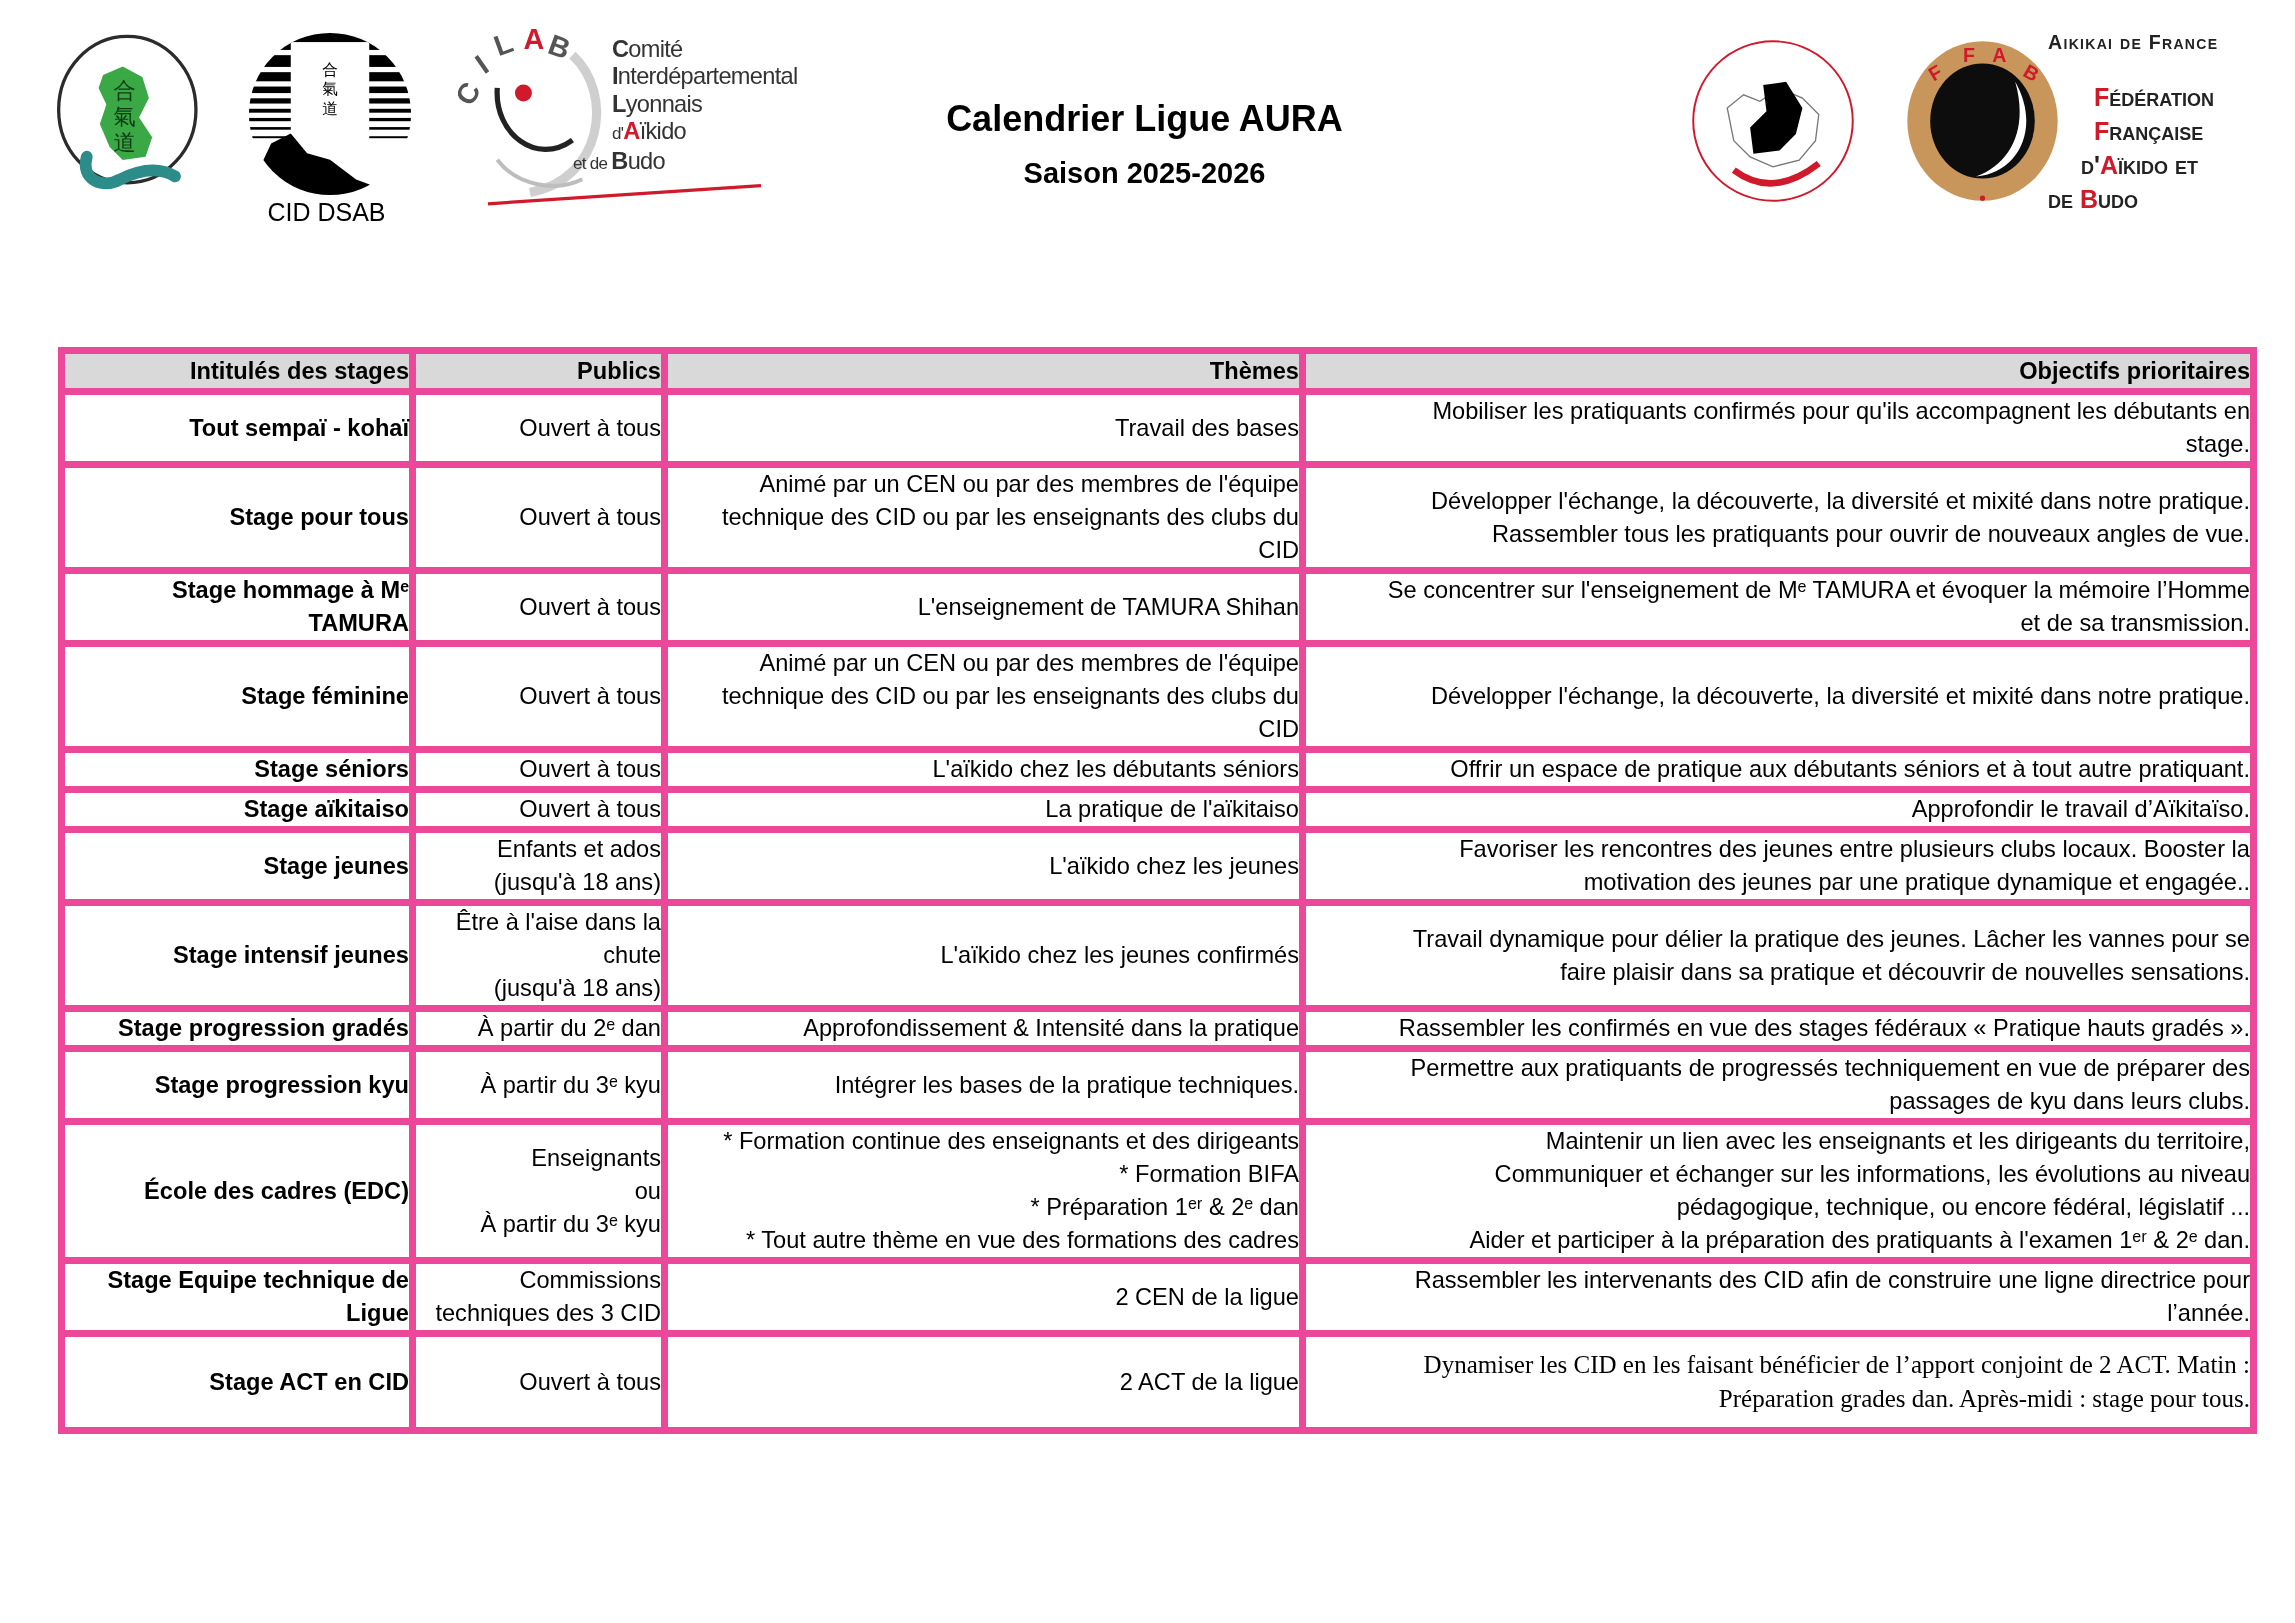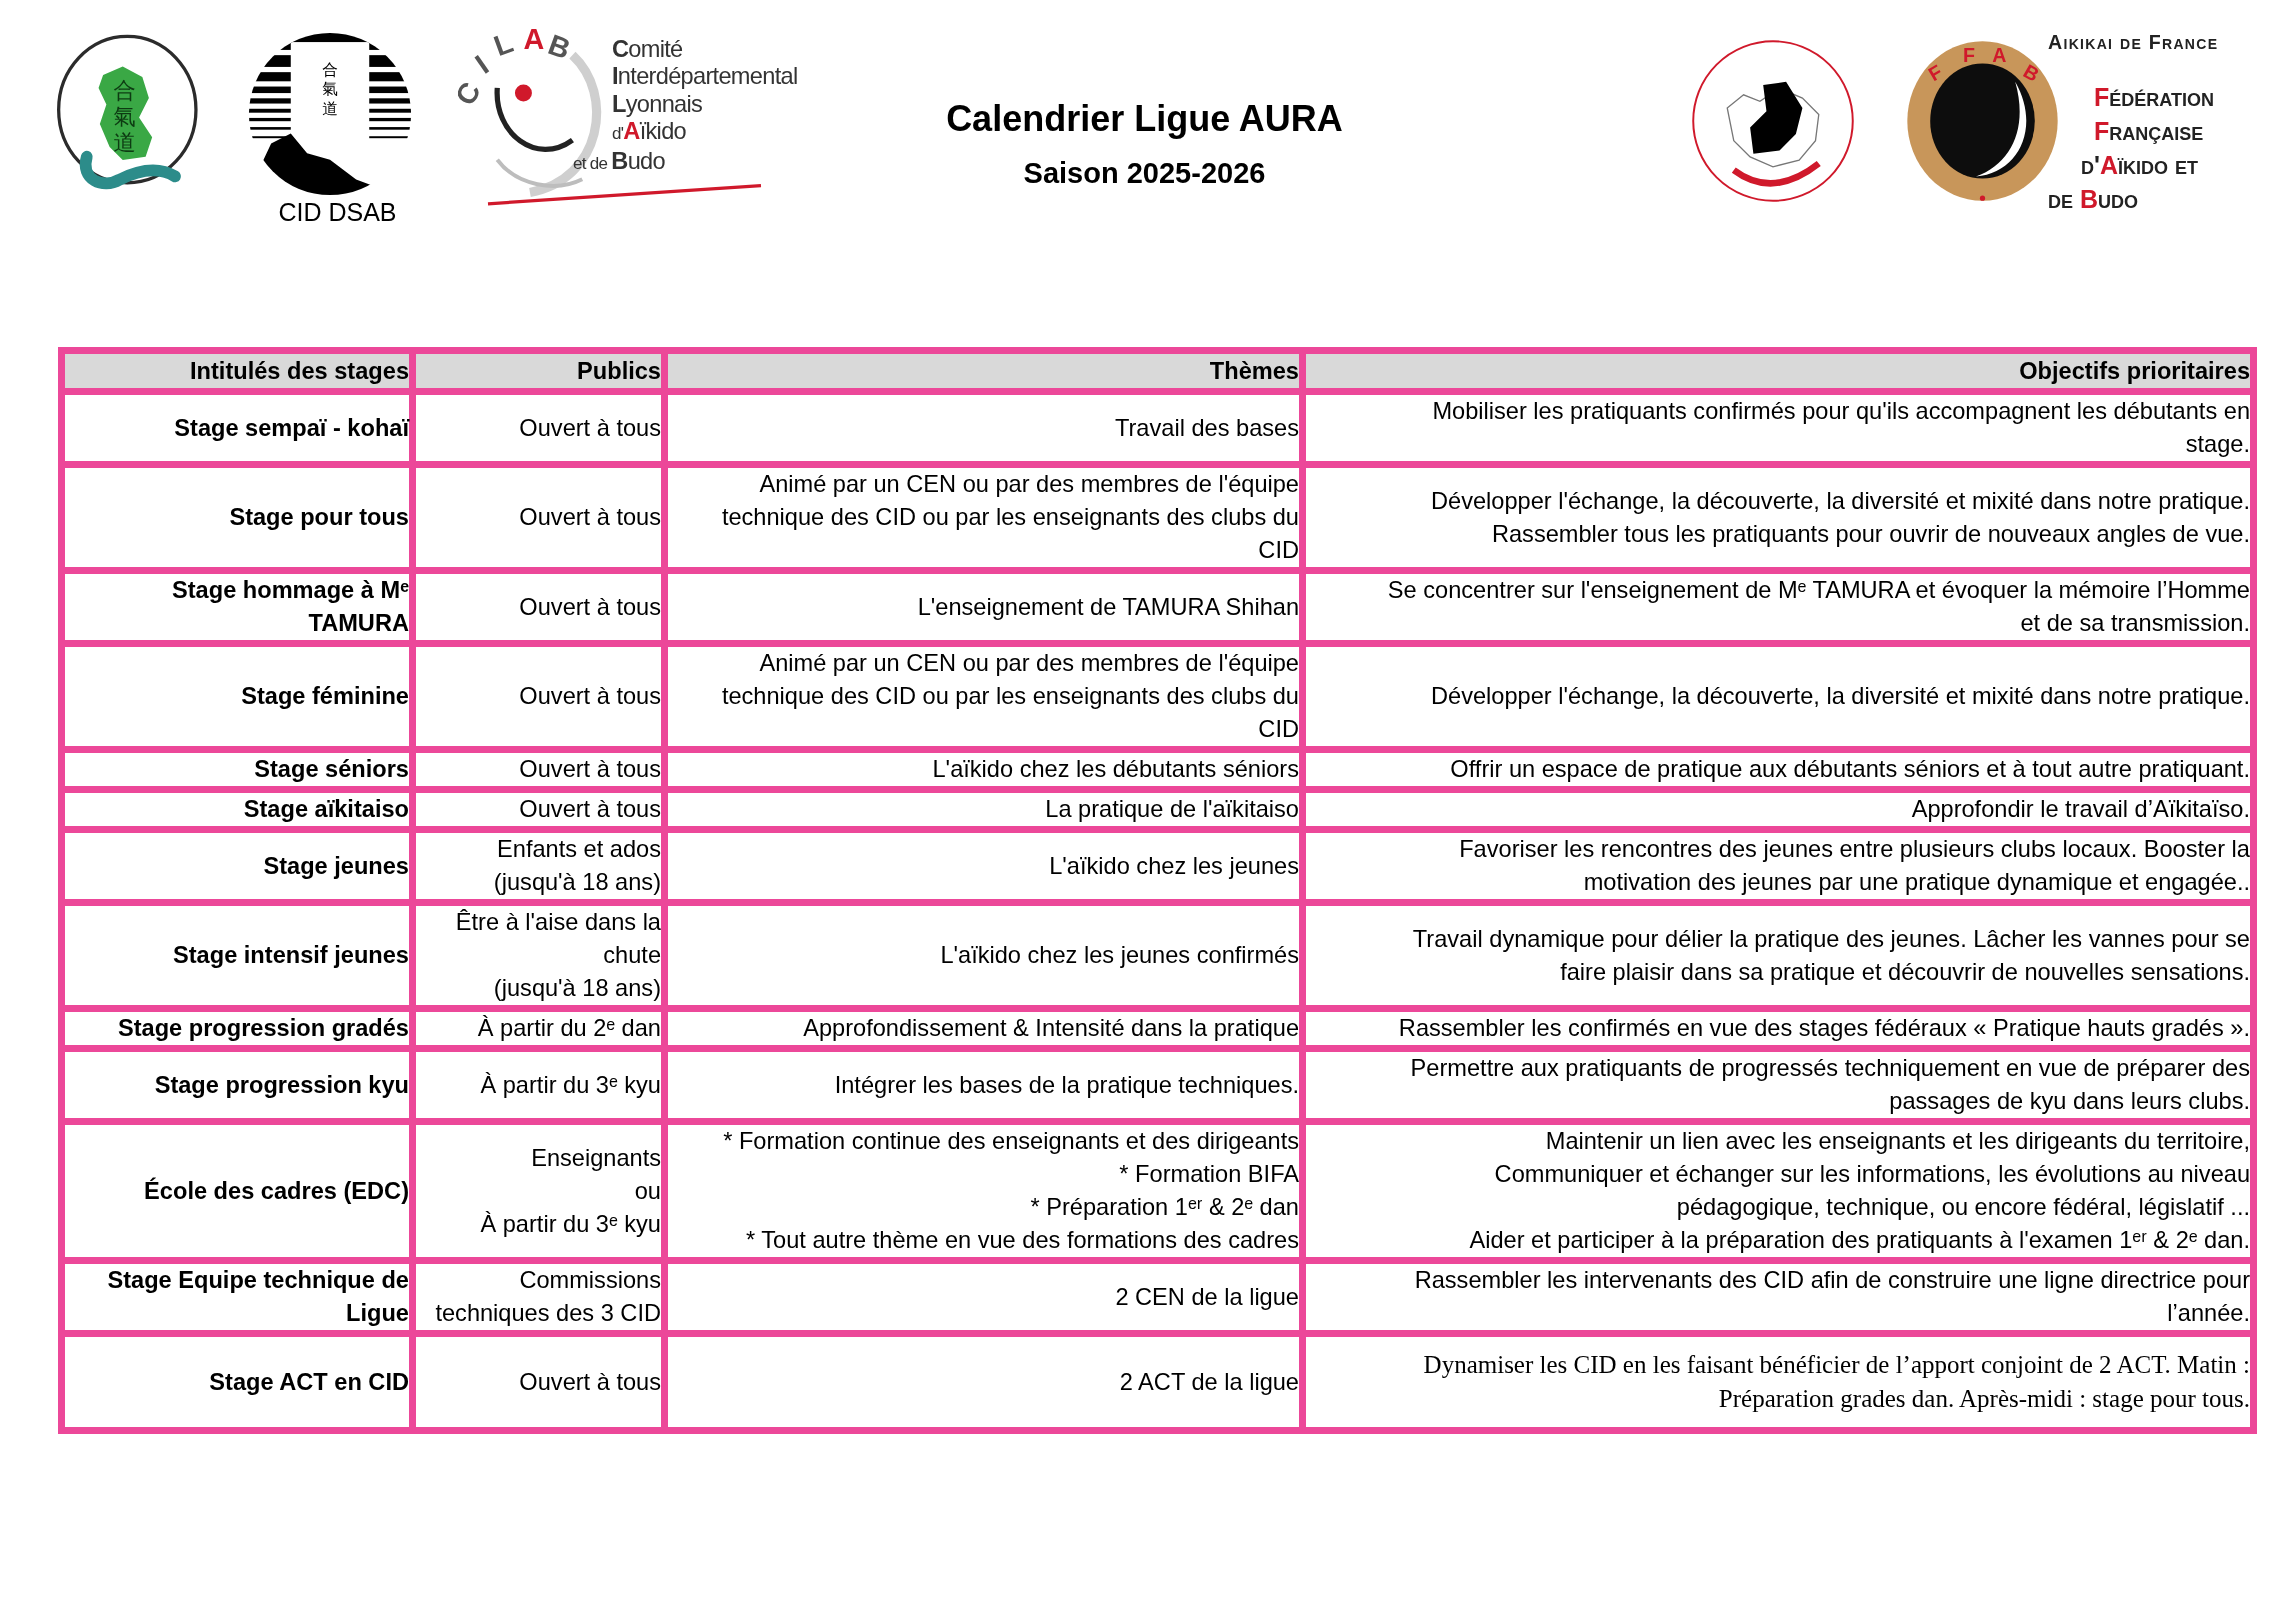--- a/index.html
+++ b/index.html
@@ -4,21 +4,21 @@
 <style>
   html, body { margin:0; padding:0; background:#ffffff; }
   body { width:2295px; height:1623px; position:relative; overflow:hidden;
          font-family:"Liberation Sans", sans-serif; color:#000; }
 
   .logo { position:absolute; }
   
   #logo-auvergne { left:41px; top:26px; width:170px; height:170px; }
   
   #logo-dsab { left:245px; top:29px; width:170px; height:170px; }
-  #logo-dsab-caption { position:absolute; left:272px; top:198px; width:131px; text-align:center;
+  #logo-dsab-caption { position:absolute; left:261px; top:198px; width:131px; text-align:center;
                        font-size:25px; }
   
   #logo-cilab { left:458px; top:29px; width:366px; height:183px; }
   .cilab-text { position:absolute; left:154px; top:6.5px; font-size:23.6px; line-height:27.5px;
                 color:#333; font-weight:bold; letter-spacing:-0.7px; }
   .cilab-text .red { color:#d0192b; }
 
   
   #logo-aura { left:1688px; top:36px; width:170px; height:170px; }
   #logo-ffab { left:1904px; top:36px; width:157px; height:170px; }
@@ -155,21 +155,21 @@
     <tr>
       <th>Intitulés des stages</th>
       <th>Publics</th>
       <th>Thèmes</th>
       <th>Objectifs prioritaires</th>
     </tr>
   </thead>
   <tbody id="table-body">
       <tr style="height: 67px;">
         <td class="name">
-          <span class="line">Stage sempaï - kohaï</span>
+          <span class="line">Tout sempaï - kohaï</span>
         </td>
         <td class="public">
           <span class="line">Ouvert à tous</span>
         </td>
         <td class="theme">
           <span class="line">Travail des bases</span>
         </td>
         <td class="objective">
           <span class="line">Mobiliser les pratiquants confirmés pour qu'ils accompagnent les débutants en</span>
           <span class="line">stage.</span>

